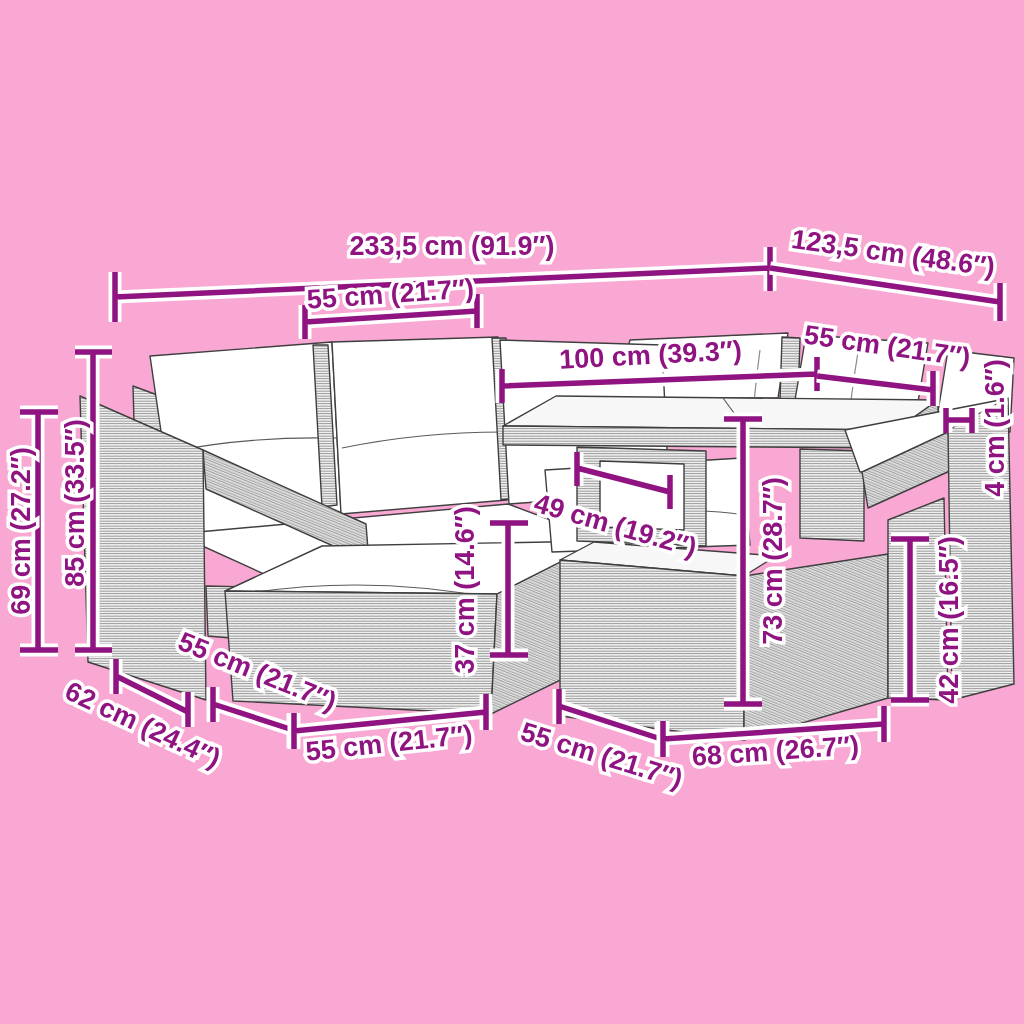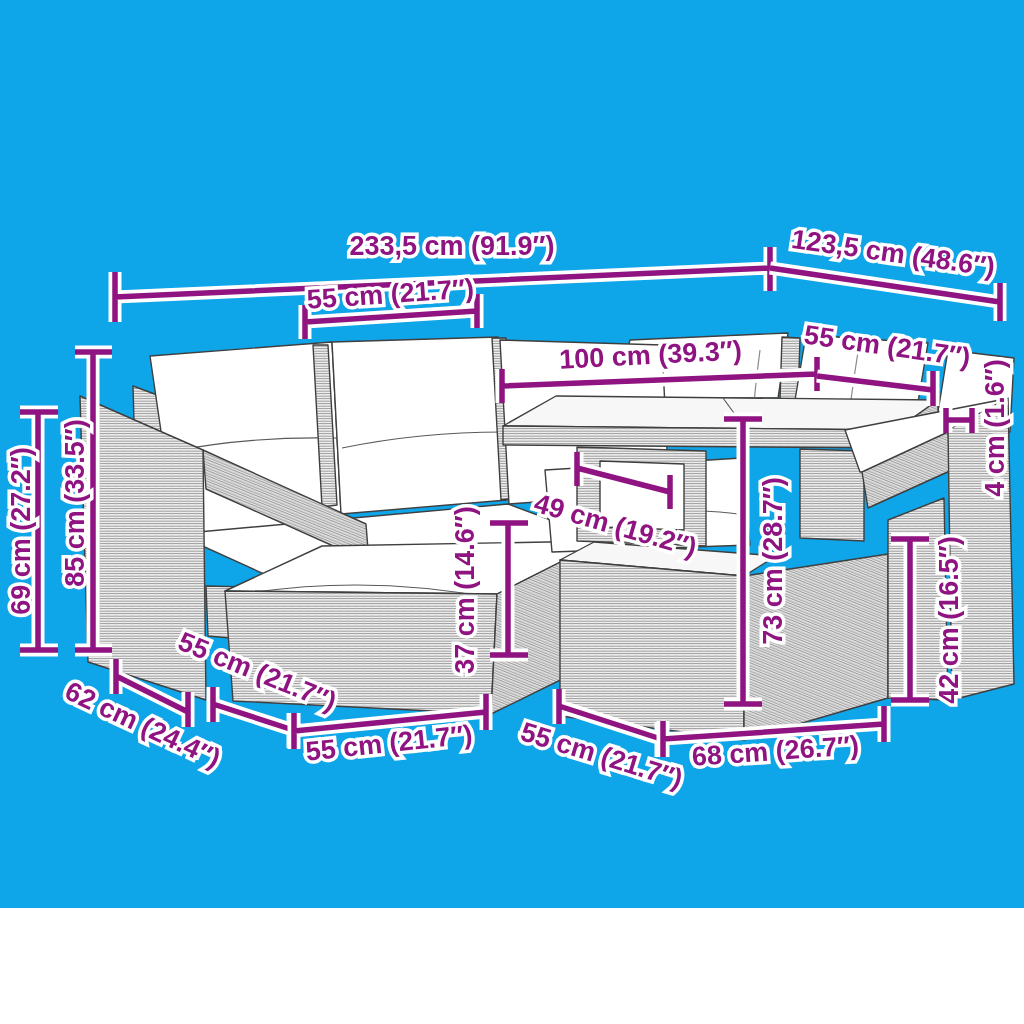--- a/index.html
+++ b/index.html
@@ -1,16 +1,16 @@
 <!DOCTYPE html>
 <html><head>
 <meta charset="utf-8">
 <style>
   html,body{margin:0;padding:0;background:#fff;}
-  .canvas{position:relative;width:1024px;height:908px;background:#0ea5e9;overflow:hidden;}
+  .canvas{position:relative;width:1024px;height:1024px;background:#f9a8d4;overflow:hidden;}
   .canvas svg{position:absolute;inset:0;display:block;}
   
   .fo{fill:#ffffff;stroke:#3f3f3f;stroke-width:1.4;stroke-linejoin:round;}
   .fw{fill:url(#weaveH);stroke:#3f3f3f;stroke-width:1.4;stroke-linejoin:round;}
   .fs{fill:url(#weaveS);stroke:#3f3f3f;stroke-width:1.4;stroke-linejoin:round;}
   .fg{fill:#f7f7f7;stroke:#3f3f3f;stroke-width:1.4;stroke-linejoin:round;}
   .seam{fill:none;stroke:#5a5a5a;stroke-width:1.2;}
   .leader{fill:none;stroke:#8a8a8a;stroke-width:1.2;}
   
   .halo{fill:none;stroke:#ffffff;stroke-width:13;stroke-linecap:butt;}

